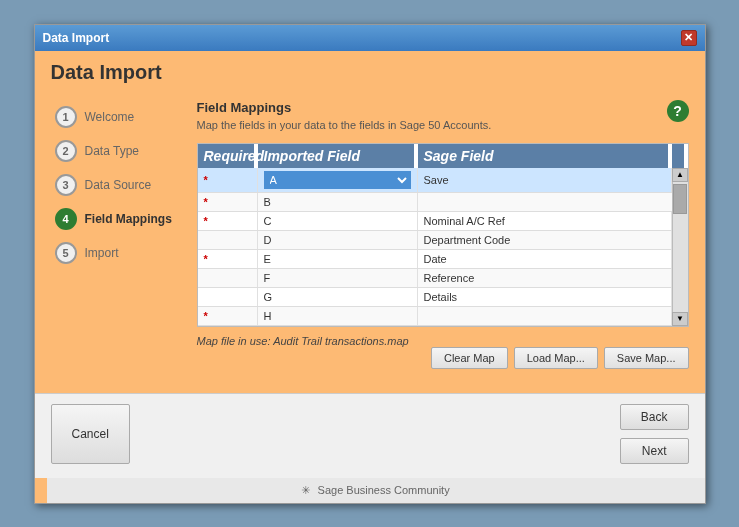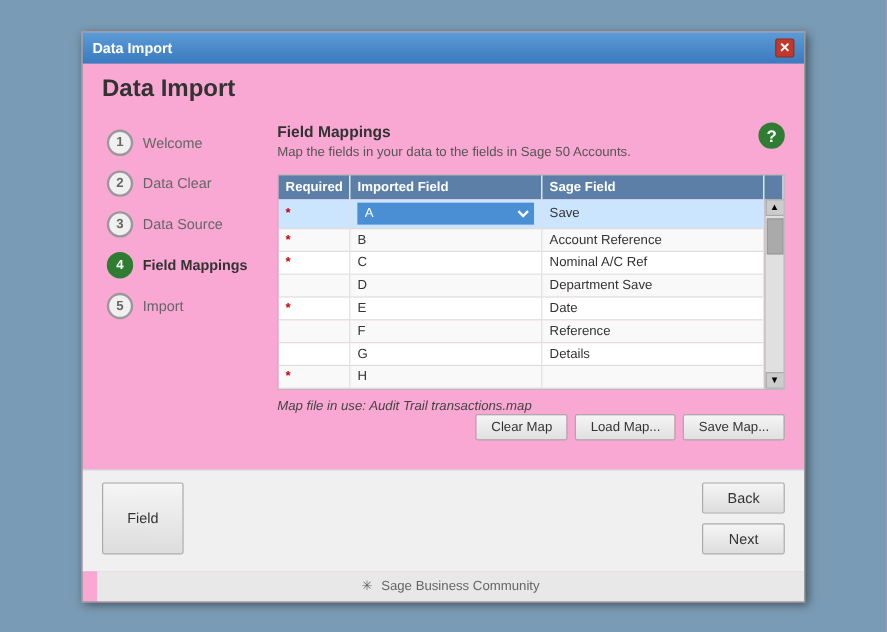--- a/index.html
+++ b/index.html
@@ -8,24 +8,24 @@
       font-size: 12px;
       background: #7a9bb5;
       display: flex;
       align-items: center;
       justify-content: center;
       width: 739px;
       height: 527px;
       overflow: hidden;
     }
     .window {
-      background: #f9a8d4;
+      background: #fdba74;
       border: 1px solid #999;
       box-shadow: 2px 2px 8px rgba(0,0,0,0.5);
-      width: 603px;
+      width: 672px;
       min-height: 460px;
     }
     .title-bar {
       background: linear-gradient(to bottom, #5b9bd5, #3a7abf);
       color: white;
       padding: 5px 8px;
       display: flex;
       align-items: center;
       justify-content: space-between;
       font-size: 12px;
@@ -112,23 +112,24 @@
       margin-bottom: 8px;
     }
     .table-header {
       display: grid;
       grid-template-columns: 60px 160px 1fr 16px;
       background: #5b7fa6;
       color: white;
     }
     .table-header-cell {
       padding: 4px 6px;
-      font-size: 11px;
-      font-weight: bold;
-      border-right: 1px solid #ffffff;
+      font-size: 14px;
+      font-weight: bold;
+      border-right: 4px solid #ffffff;
+      font-style: italic;
     }
     .table-row {
       display: grid;
       grid-template-columns: 60px 160px 1fr;
       border-bottom: 1px solid #ddd;
       background: white;
     }
     .table-row:nth-child(even) {
       background: #f9f9f9;
     }
@@ -240,21 +241,21 @@
 
   <div class="content">
 
     <div class="sidebar">
       <div class="step-item">
         <div class="step-circle">1</div>
         <span class="step-label">Welcome</span>
       </div>
       <div class="step-item">
         <div class="step-circle">2</div>
-        <span class="step-label">Data Clear</span>
+        <span class="step-label">Data Type</span>
       </div>
       <div class="step-item">
         <div class="step-circle">3</div>
         <span class="step-label">Data Source</span>
       </div>
       <div class="step-item">
         <div class="step-circle active">4</div>
         <span class="step-label active">Field Mappings</span>
       </div>
       <div class="step-item">
@@ -288,33 +289,32 @@
                 <select class="field-select">
                   <option>A</option><option>B</option><option>C</option>
                 </select>
               </div>
               <div class="table-cell">Save</div>
             </div>
 
             <div class="table-row">
               <div class="table-cell required">*</div>
               <div class="table-cell">B</div>
-              <div class="table-cell">Account Reference</div>
             </div>
 
             <div class="table-row">
               <div class="table-cell required">*</div>
               <div class="table-cell">C</div>
               <div class="table-cell">Nominal A/C Ref</div>
             </div>
 
             <div class="table-row">
               <div class="table-cell"></div>
               <div class="table-cell">D</div>
-              <div class="table-cell">Department Save</div>
+              <div class="table-cell">Department Code</div>
             </div>
 
             <div class="table-row">
               <div class="table-cell required">*</div>
               <div class="table-cell">E</div>
               <div class="table-cell">Date</div>
             </div>
 
             <div class="table-row">
               <div class="table-cell"></div>
@@ -348,21 +348,21 @@
 
       <div class="map-buttons">
         <button class="btn">Clear Map</button>
         <button class="btn">Load Map...</button>
         <button class="btn">Save Map...</button>
       </div>
     </div>
   </div>
 
   <div class="footer">
-    <button class="btn-nav">Field</button>
+    <button class="btn-nav">Cancel</button>
     <div class="nav-right">
       <button class="btn-nav">Back</button>
       <button class="btn-nav">Next</button>
     </div>
   </div>
 
   <div class="sage-community">
     <span class="community-icon">✳</span>
     <span>Sage Business Community</span>
   </div>

